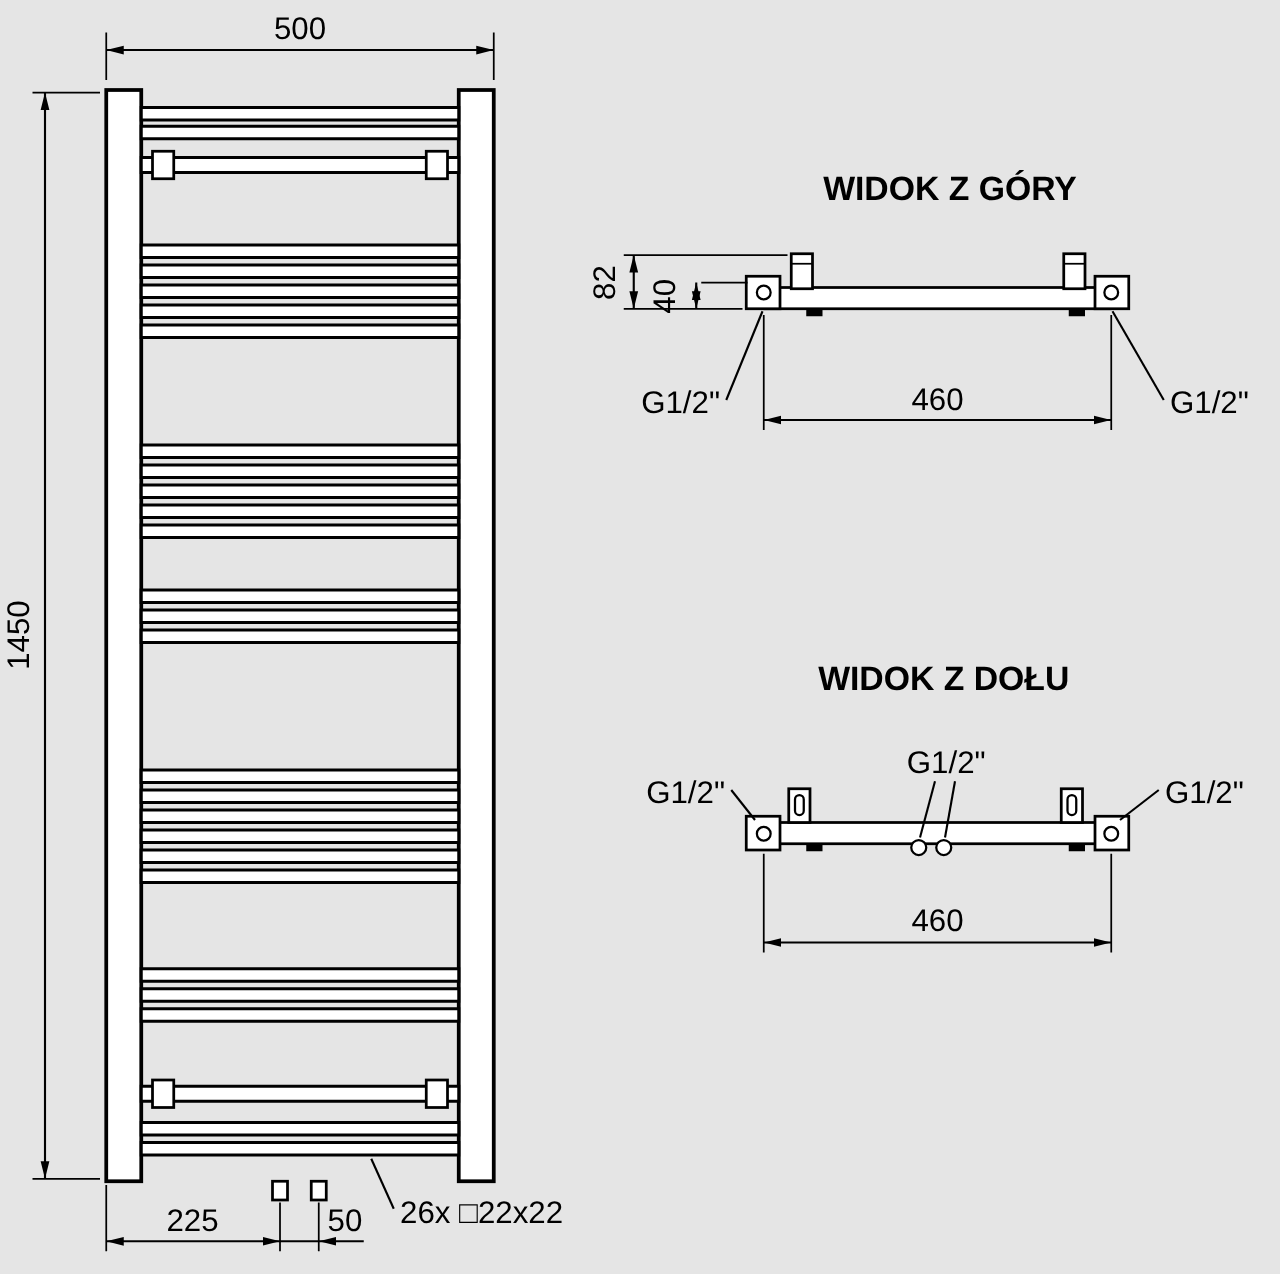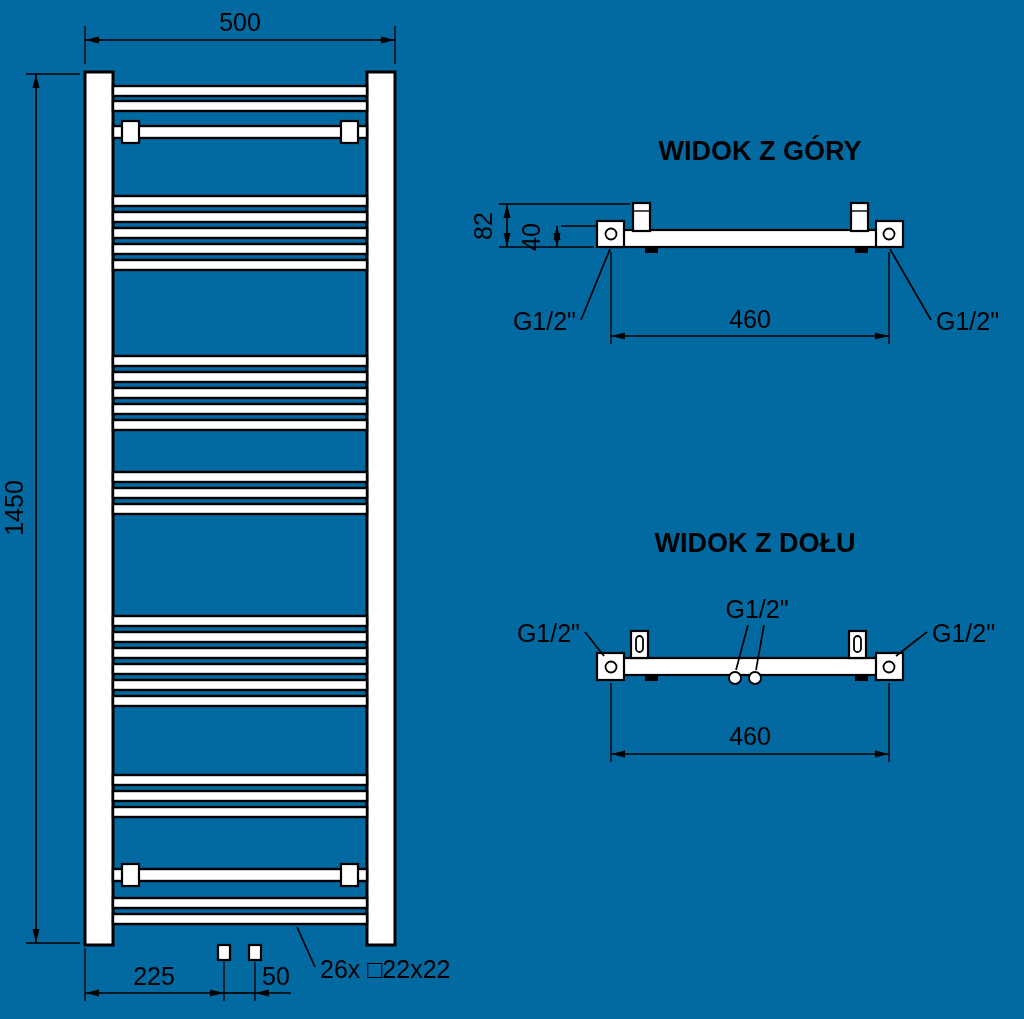--- a/index.html
+++ b/index.html
@@ -1,16 +1,16 @@
 <!DOCTYPE html>
 <html><head>
 <meta charset="utf-8">
 <style>
   html,body{margin:0;padding:0;background:#fff;}
-  .page{width:1024px;height:1019px;position:relative;background:#0369a1;}
+  .page{width:1024px;height:1019px;position:relative;background:#e5e5e5;}
   svg{display:block;}
   .outline{fill:#fff;stroke:#000;stroke-width:3;}
   .rung{fill:#fff;stroke:#000;stroke-width:2.4;}
   .detail{fill:#fff;stroke:#000;stroke-width:2.2;}
   .slot{fill:#fff;stroke:#000;stroke-width:1.8;}
   .foot{fill:#000;stroke:none;}
   .dim{stroke:#000;stroke-width:1.7;fill:none;}
   .ext{stroke:#000;stroke-width:1.4;fill:none;}
   .leader{stroke:#000;stroke-width:1.7;fill:none;}
   text{font-family:"Liberation Sans","DejaVu Sans",sans-serif;font-size:25px;fill:#000;}

